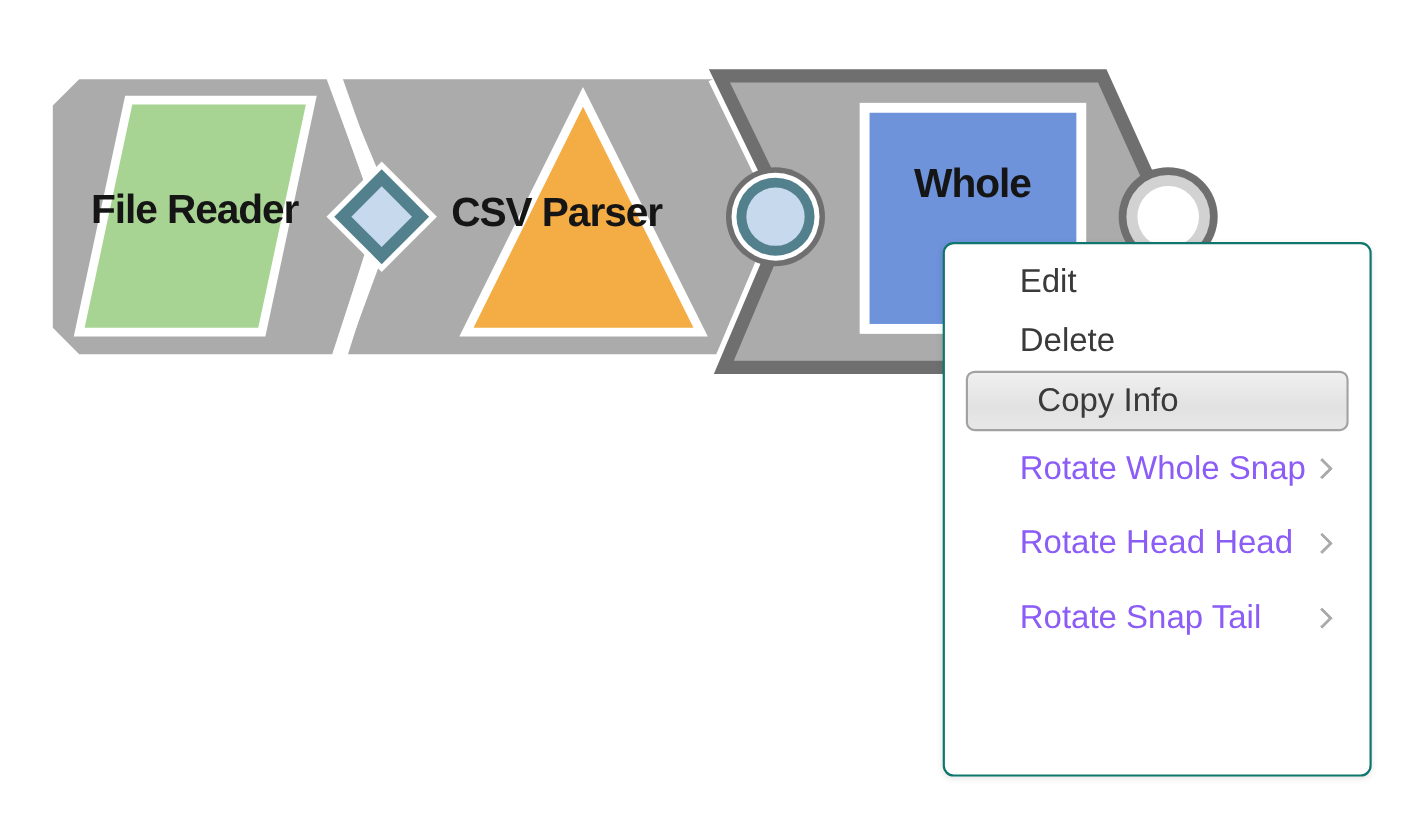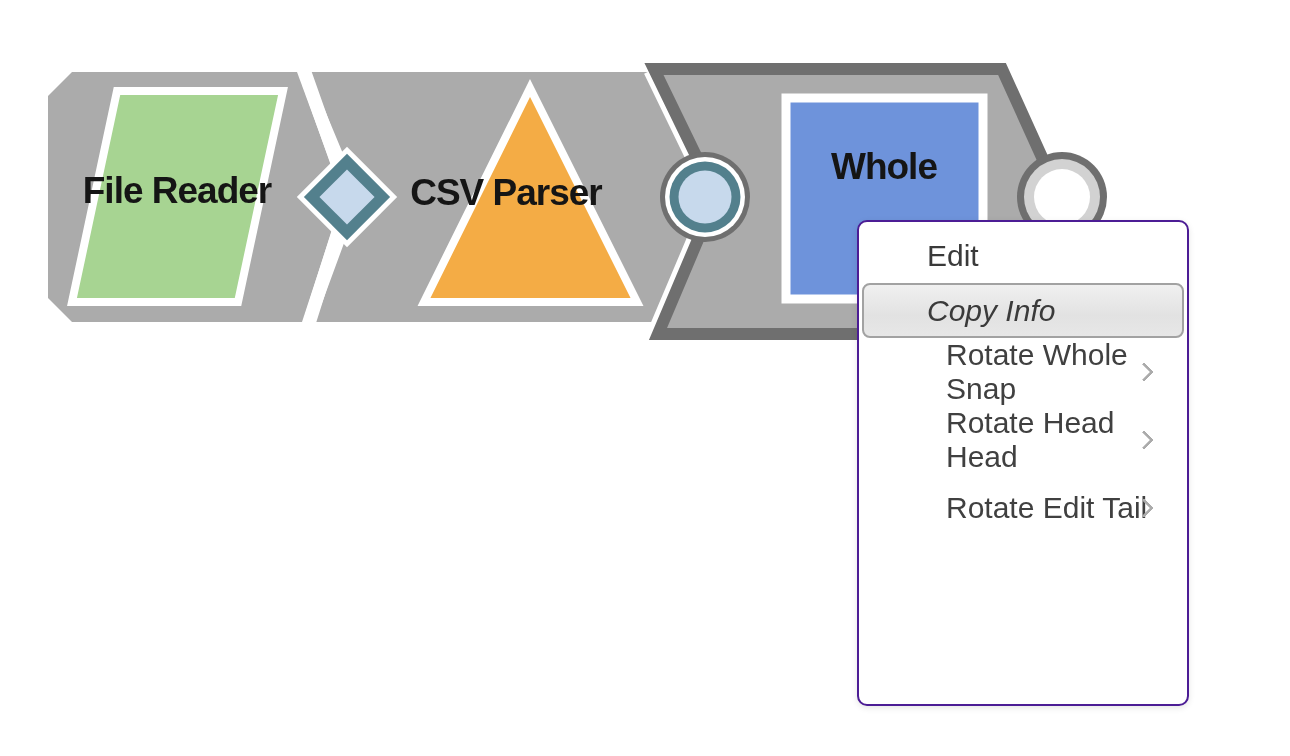--- a/index.html
+++ b/index.html
@@ -28,55 +28,53 @@
   }
   .label-file-reader { left: 57px;  top: 170px; }
   .label-csv-parser  { left: 386px; top: 172px; }
   .label-remote      { left: 764px; top: 146px; }
 
   
   .context-menu {
     position: absolute;
     left: 857px;
     top: 220px;
-    width: 332px;
+    width: 390px;
     height: 486px;
     box-sizing: border-box;
     background: #ffffff;
-    border: 2px solid #4c1d95;
+    border: 2px solid #0f766e;
     border-radius: 10px;
     padding-top: 7px;
     z-index: 10;
     box-shadow: 0 2px 6px rgba(0,0,0,0.10);
   }
   .menu-list { list-style: none; margin: 0; padding: 0; }
   .menu-item {
     position: relative;
     display: flex;
     align-items: center;
     height: 54px;
     padding-left: 68px;
     box-sizing: border-box;
     font-size: 30px;
     color: #3a3a3a;
     cursor: default;
   }
   .menu-item.highlighted {
     height: 55px;
-    margin: 0 3px;
+    margin: 0 19px;
     padding-left: 63px;
     border: 2px solid #a2a2a2;
     border-radius: 8px;
     background: linear-gradient(180deg, #f0f0f0 0%, #e2e2e2 60%, #e7e7e7 100%);
-    font-style: italic;
   }
   .menu-item.disabled {
     height: 68px;
-    color: #404040;
-    margin-left: 19px;
+    color: #8b5cf6;
   }
   .submenu-chevron {
     position: absolute;
     right: 36px;
     top: 50%;
     width: 11px;
     height: 11px;
     border-right: 3px solid #ababab;
     border-bottom: 3px solid #ababab;
     border-radius: 1px;
@@ -134,38 +132,41 @@
     <div>Whole</div>
   </div>
 
   <div class="context-menu">
     <ul class="menu-list">
 
       <li class="menu-item">
         <span>Edit</span>
       </li>
 
+      <li class="menu-item">
+        <span>Delete</span>
+      </li>
 
       <li class="menu-item highlighted">
         <span>Copy Info</span>
       </li>
 
 
 
       <li class="menu-item disabled">
         <span>Rotate Whole Snap</span>
         <span class="submenu-chevron"></span>
       </li>
 
       <li class="menu-item disabled">
         <span>Rotate Head Head</span>
         <span class="submenu-chevron"></span>
       </li>
 
       <li class="menu-item disabled">
-        <span>Rotate Edit Tail</span>
+        <span>Rotate Snap Tail</span>
         <span class="submenu-chevron"></span>
       </li>
 
     </ul>
   </div>
 
 </div>
 
 </body></html>

